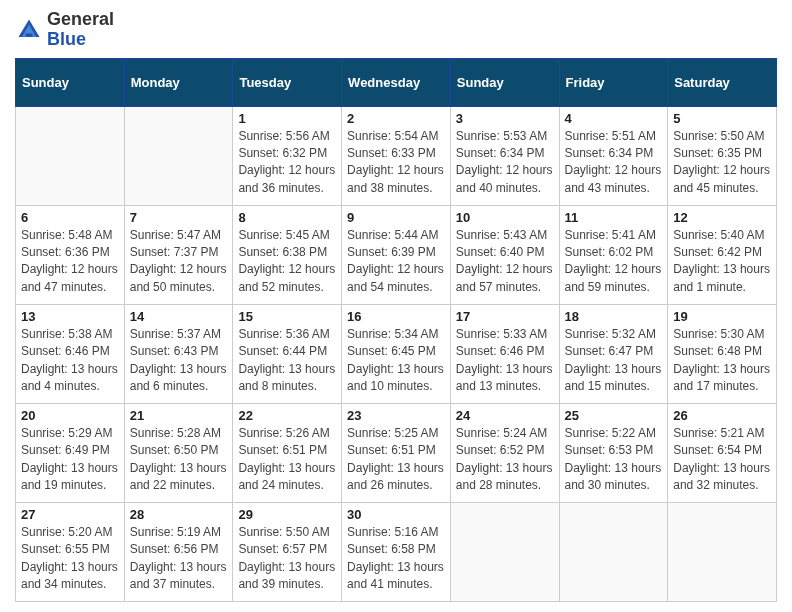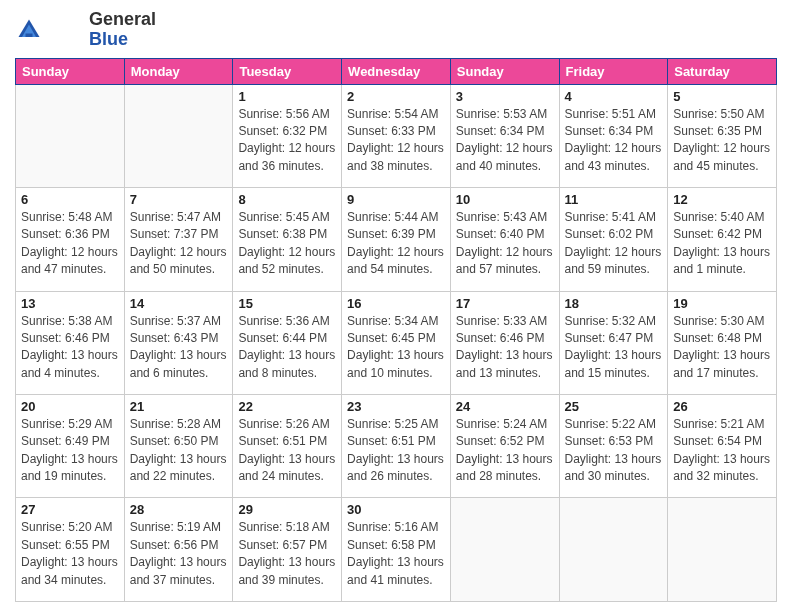--- a/index.html
+++ b/index.html
@@ -25,21 +25,20 @@
     }
     .logo {
       display: flex;
       align-items: center;
       gap: 4px;
     }
     .logo-text {
       display: flex;
       flex-direction: column;
       line-height: 1.1;
-      margin-left: 42px;
     }
     .logo-general {
       font-size: 18px;
       font-weight: bold;
       color: #333;
     }
     .logo-blue {
       font-size: 18px;
       font-weight: bold;
       color: #2255aa;
@@ -61,24 +60,24 @@
       color: #444;
     }
     .calendar {
       flex: 1;
       border: 1px solid #ccc;
       border-collapse: collapse;
       width: 100%;
       table-layout: fixed;
     }
     .calendar th {
-      background: #ec4899;
+      background: #0c4a6e;
       color: #fff;
       text-align: left;
-      padding: 5px 6px;
+      padding: 16px 6px;
       font-size: 13px;
       border: 1px solid #1a4499;
     }
     .calendar td {
       vertical-align: top;
       border: 1px solid #ccc;
       padding: 4px 5px;
       font-size: 10px;
       color: #333;
       height: 80px;
@@ -306,21 +305,21 @@
 Daylight: 13 hours and 34 minutes.</div>
           </td>
           <td>
             <span class="day-number">28</span>
             <div class="day-info">Sunrise: 5:19 AM
 Sunset: 6:56 PM
 Daylight: 13 hours and 37 minutes.</div>
           </td>
           <td>
             <span class="day-number">29</span>
-            <div class="day-info">Sunrise: 5:18 AM
+            <div class="day-info">Sunrise: 5:50 AM
 Sunset: 6:57 PM
 Daylight: 13 hours and 39 minutes.</div>
           </td>
           <td>
             <span class="day-number">30</span>
             <div class="day-info">Sunrise: 5:16 AM
 Sunset: 6:58 PM
 Daylight: 13 hours and 41 minutes.</div>
           </td>
           <td class="empty"></td>

